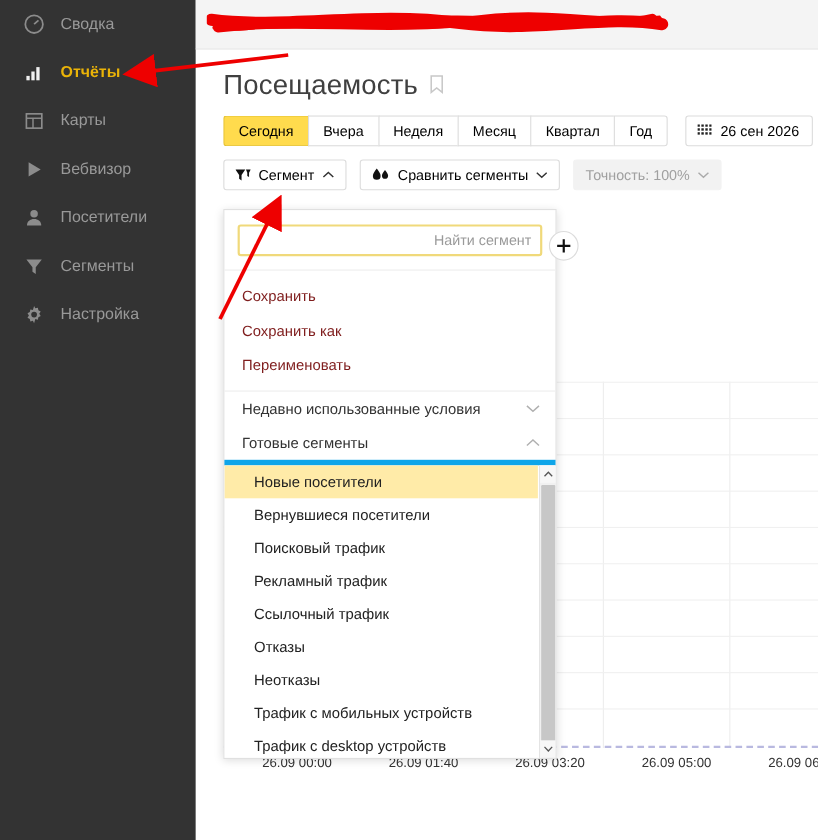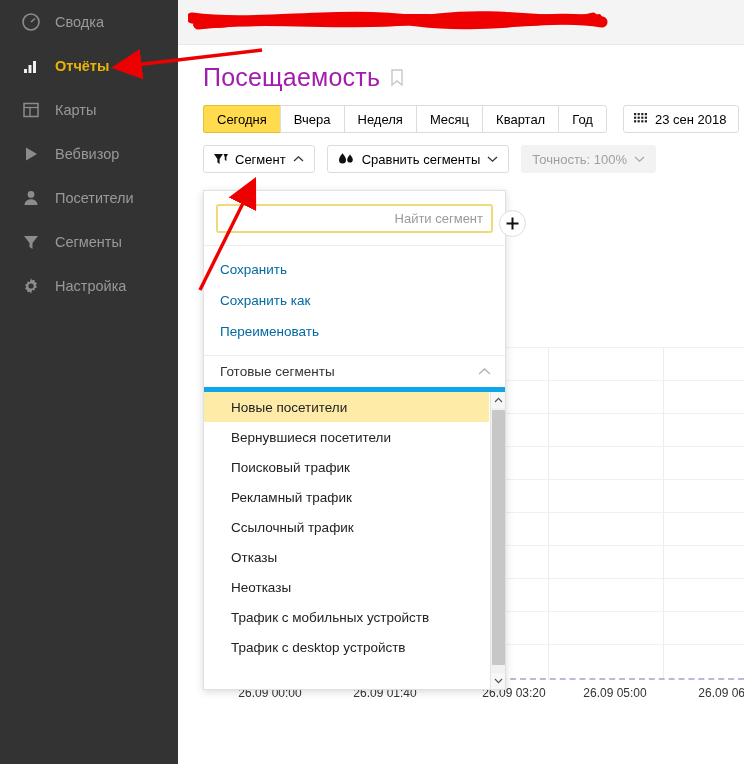--- a/index.html
+++ b/index.html
@@ -64,21 +64,21 @@
   }
 
   
   #title-row {
     display: flex;
     align-items: center;
     padding: 18px 0 0 25px;
   }
   #page-title {
     font-size: 25px;
-    color: #a21caf;
+    color: #404040;
     font-weight: 400;
     letter-spacing: .2px;
   }
   #bookmark-icon { margin-left: 10px; margin-top: 4px; }
 
   
   #period-row {
     display: flex;
     align-items: flex-end;
     padding: 13px 0 0 25px;
@@ -195,21 +195,21 @@
     outline: none;
     text-align: right;
   }
   #search-input::placeholder { color: #9a9a9a; }
   #dd-divider { height: 1px; background: #ededed; }
   .dd-action {
     height: 31px;
     display: flex; align-items: center;
     padding-left: 16px;
     font-size: 13.5px;
-    color: #0369a1;
+    color: #7f1d1d;
     cursor: default;
   }
   #dd-actions { padding: 8px 0 8px 0; }
   .dd-section {
     height: 31px;
     display: flex; align-items: center; justify-content: space-between;
     padding: 0 14px 0 16px;
     font-size: 13.5px;
     color: #333;
     cursor: pointer;
@@ -400,21 +400,21 @@
                 <rect x="3.6" y="3.6" width="2.2" height="2.2"></rect>
                 <rect x="7.2" y="3.6" width="2.2" height="2.2"></rect>
                 <rect x="10.8" y="3.6" width="2.2" height="2.2"></rect>
               <rect x="0" y="7.2" width="2.2" height="2.2"></rect>
                 <rect x="3.6" y="7.2" width="2.2" height="2.2"></rect>
                 <rect x="7.2" y="7.2" width="2.2" height="2.2"></rect>
                 <rect x="10.8" y="7.2" width="2.2" height="2.2"></rect>
             </g>
           </svg>
         </span>
-        <span>23 сен 2018</span>
+        <span>26 сен 2026</span>
       </div>
     </div>
 
     <div id="tool-row">
       <div class="tool-btn">
         <span class="ic">
           <svg width="14" height="13" viewBox="0 0 14 13">
               <polygon points="0,1 9,1 5.6,6 5.6,11 3.4,9.6 3.4,6" fill="#111"></polygon>
               <polygon points="9.6,1 14,1 12.4,4 12.4,8 10.8,7 10.8,4" fill="#111"></polygon>
             </svg>
@@ -468,21 +468,21 @@
       <div class="hgrid" style="top:231px"></div>
       <div class="hgrid" style="top:264px"></div>
       <div class="hgrid" style="top:297px"></div>
       <div id="baseline"></div>
     </div>
   </div>
 
   <div id="xaxis">
     <span class="xtick" style="left:92px">26.09 00:00</span>
     <span class="xtick" style="left:207px">26.09 01:40</span>
-    <span class="xtick" style="left:336px">26.09 03:20</span>
+    <span class="xtick" style="left:322px">26.09 03:20</span>
     <span class="xtick" style="left:437px">26.09 05:00</span>
     <span class="xtick" style="left:552px">26.09 06:40</span>
   </div>
 
   <div id="add-btn">
     <svg width="15" height="15" viewBox="0 0 15 15">
         <line x1="7.5" y1="1.5" x2="7.5" y2="13.5" stroke="#111" stroke-width="2"></line>
         <line x1="1.5" y1="7.5" x2="13.5" y2="7.5" stroke="#111" stroke-width="2"></line>
       </svg>
   </div>
@@ -495,20 +495,28 @@
 
     <div id="dd-divider"></div>
 
     <div id="dd-actions">
       <div class="dd-action">Сохранить</div>
       <div class="dd-action">Сохранить как</div>
       <div class="dd-action">Переименовать</div>
     </div>
 
     <div id="dd-sections">
+      <div class="dd-section">
+        <span>Недавно использованные условия</span>
+        <span>
+          <svg width="13" height="9" viewBox="0 0 13 9">
+              <polyline points="1,2 6.5,7 12,2" fill="none" stroke="#b0b0b0" stroke-width="1.3"></polyline>
+            </svg>
+        </span>
+      </div>
       <div class="dd-section">
         <span>Готовые сегменты</span>
         <span>
           <svg width="13" height="9" viewBox="0 0 13 9">
               <polyline points="1,7 6.5,2 12,7" fill="none" stroke="#b0b0b0" stroke-width="1.3"></polyline>
             </svg>
         </span>
       </div>
     </div>
 

